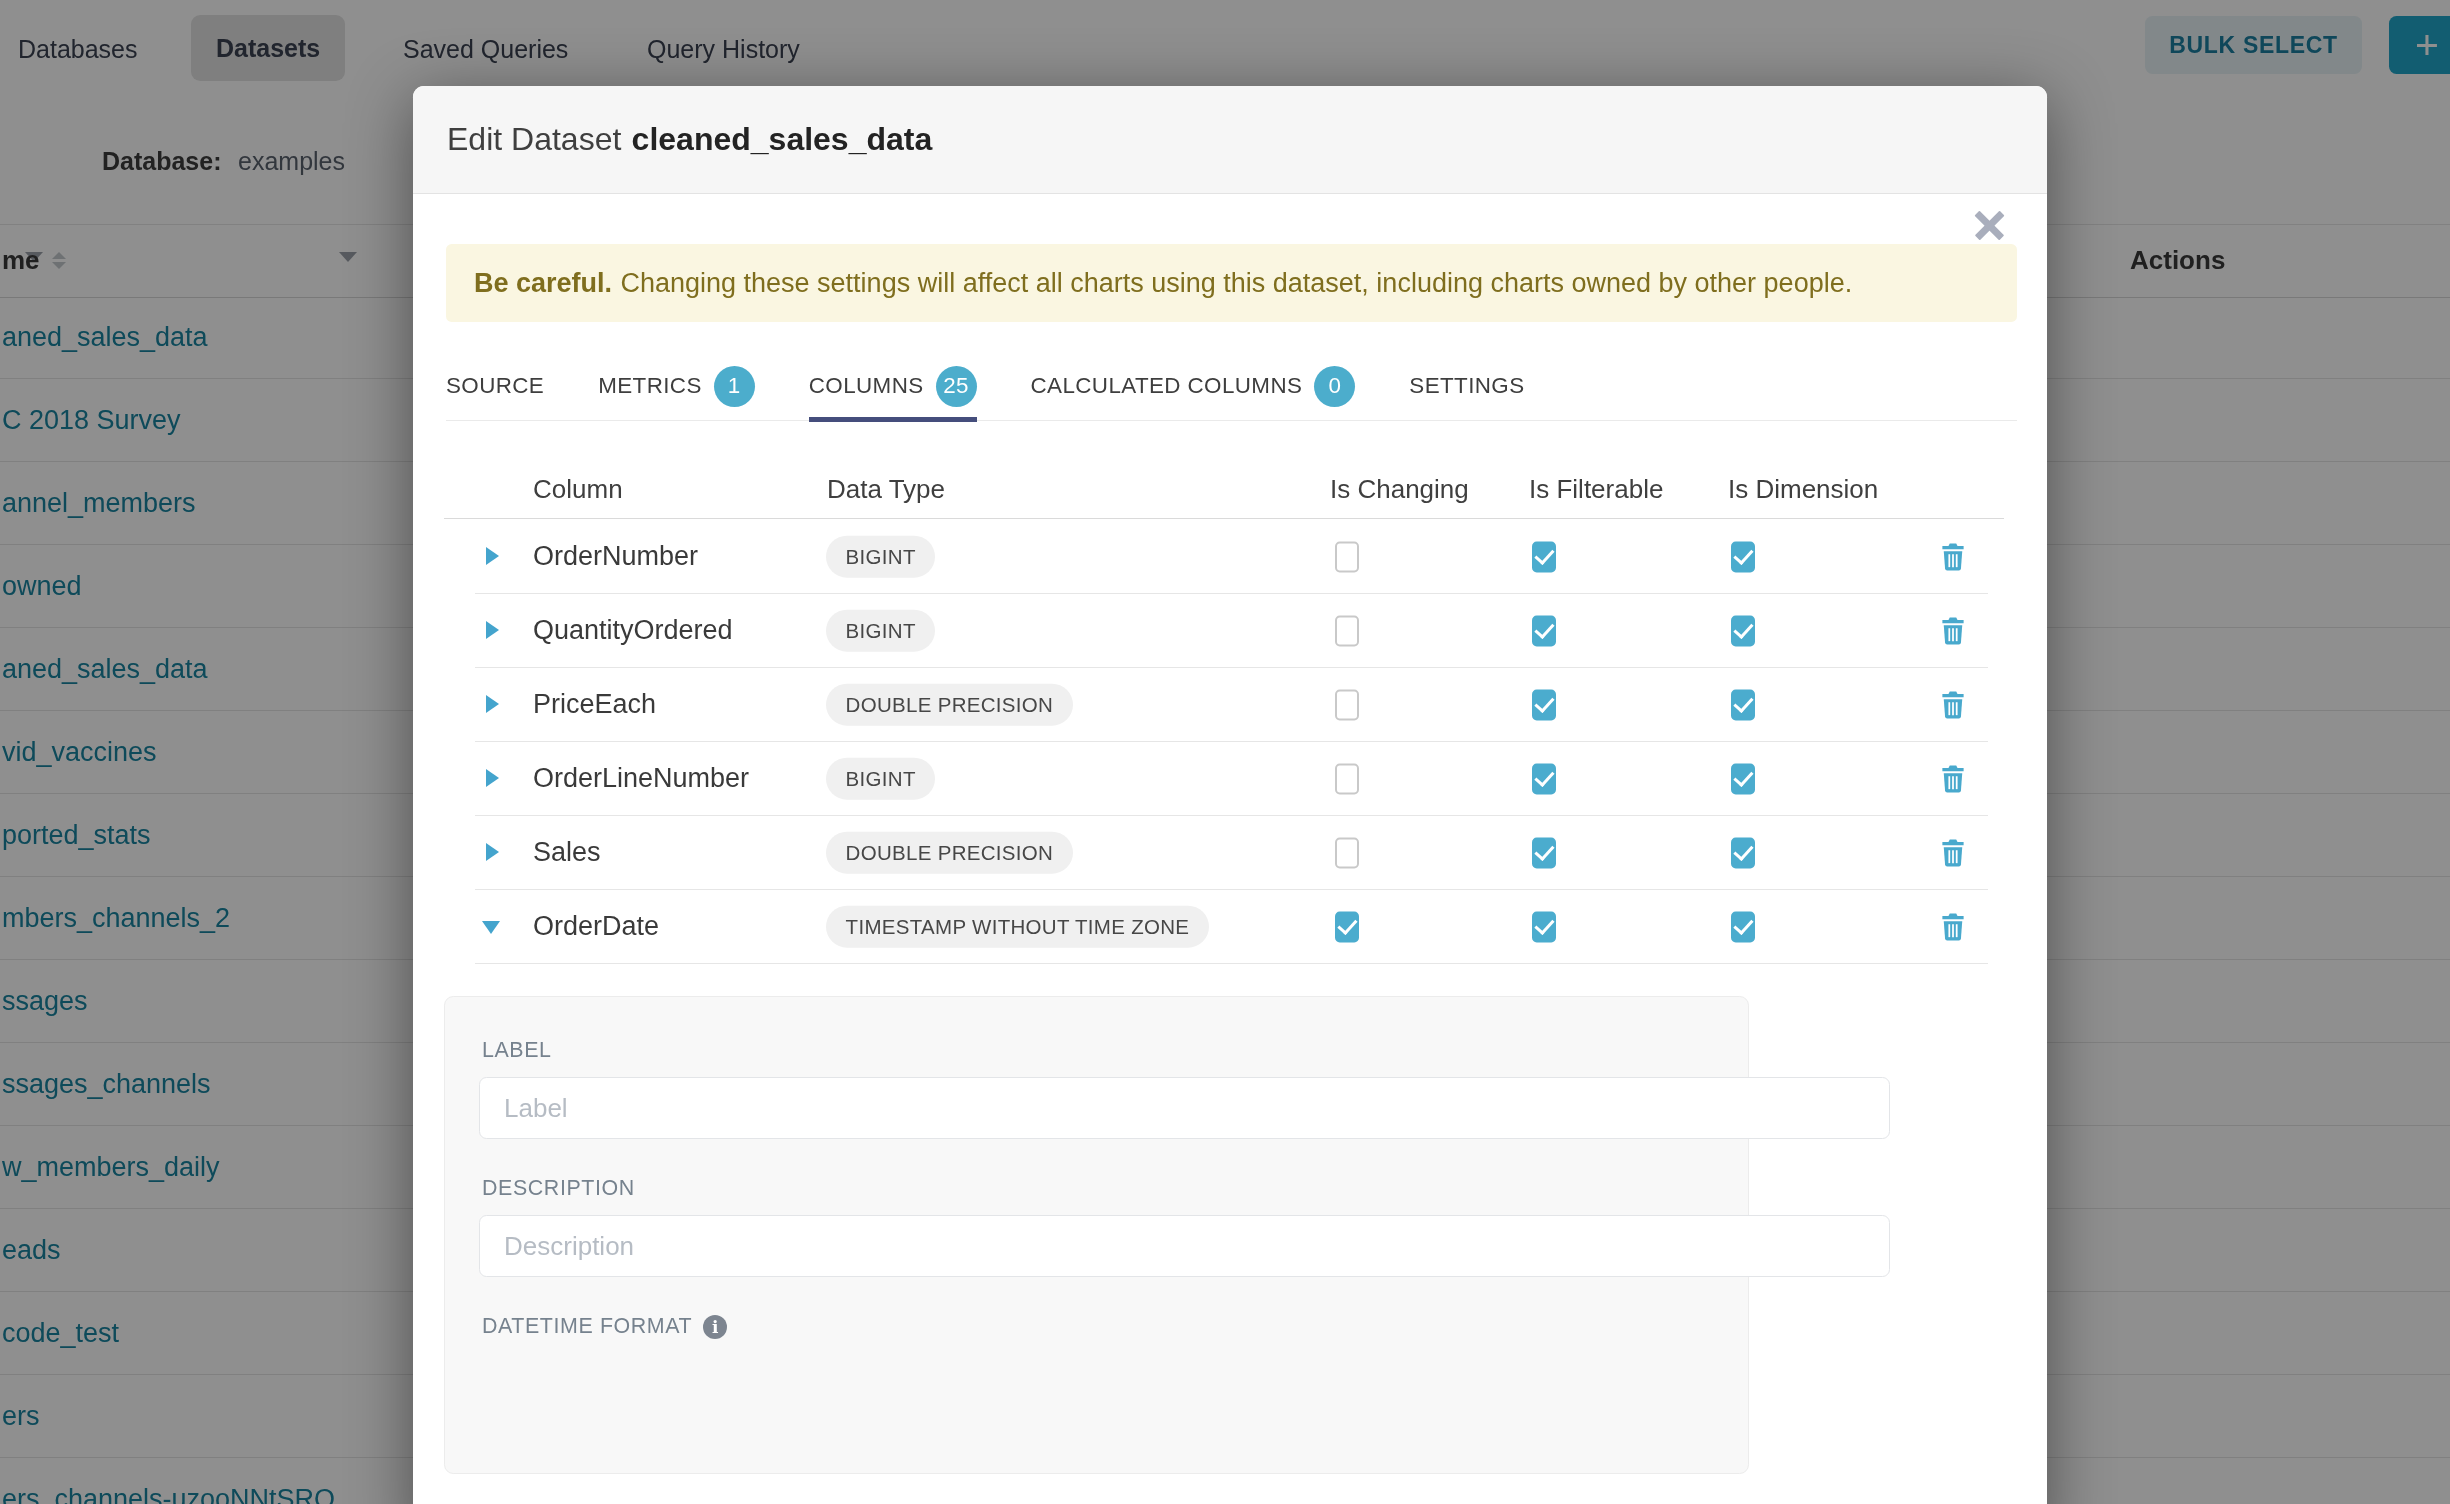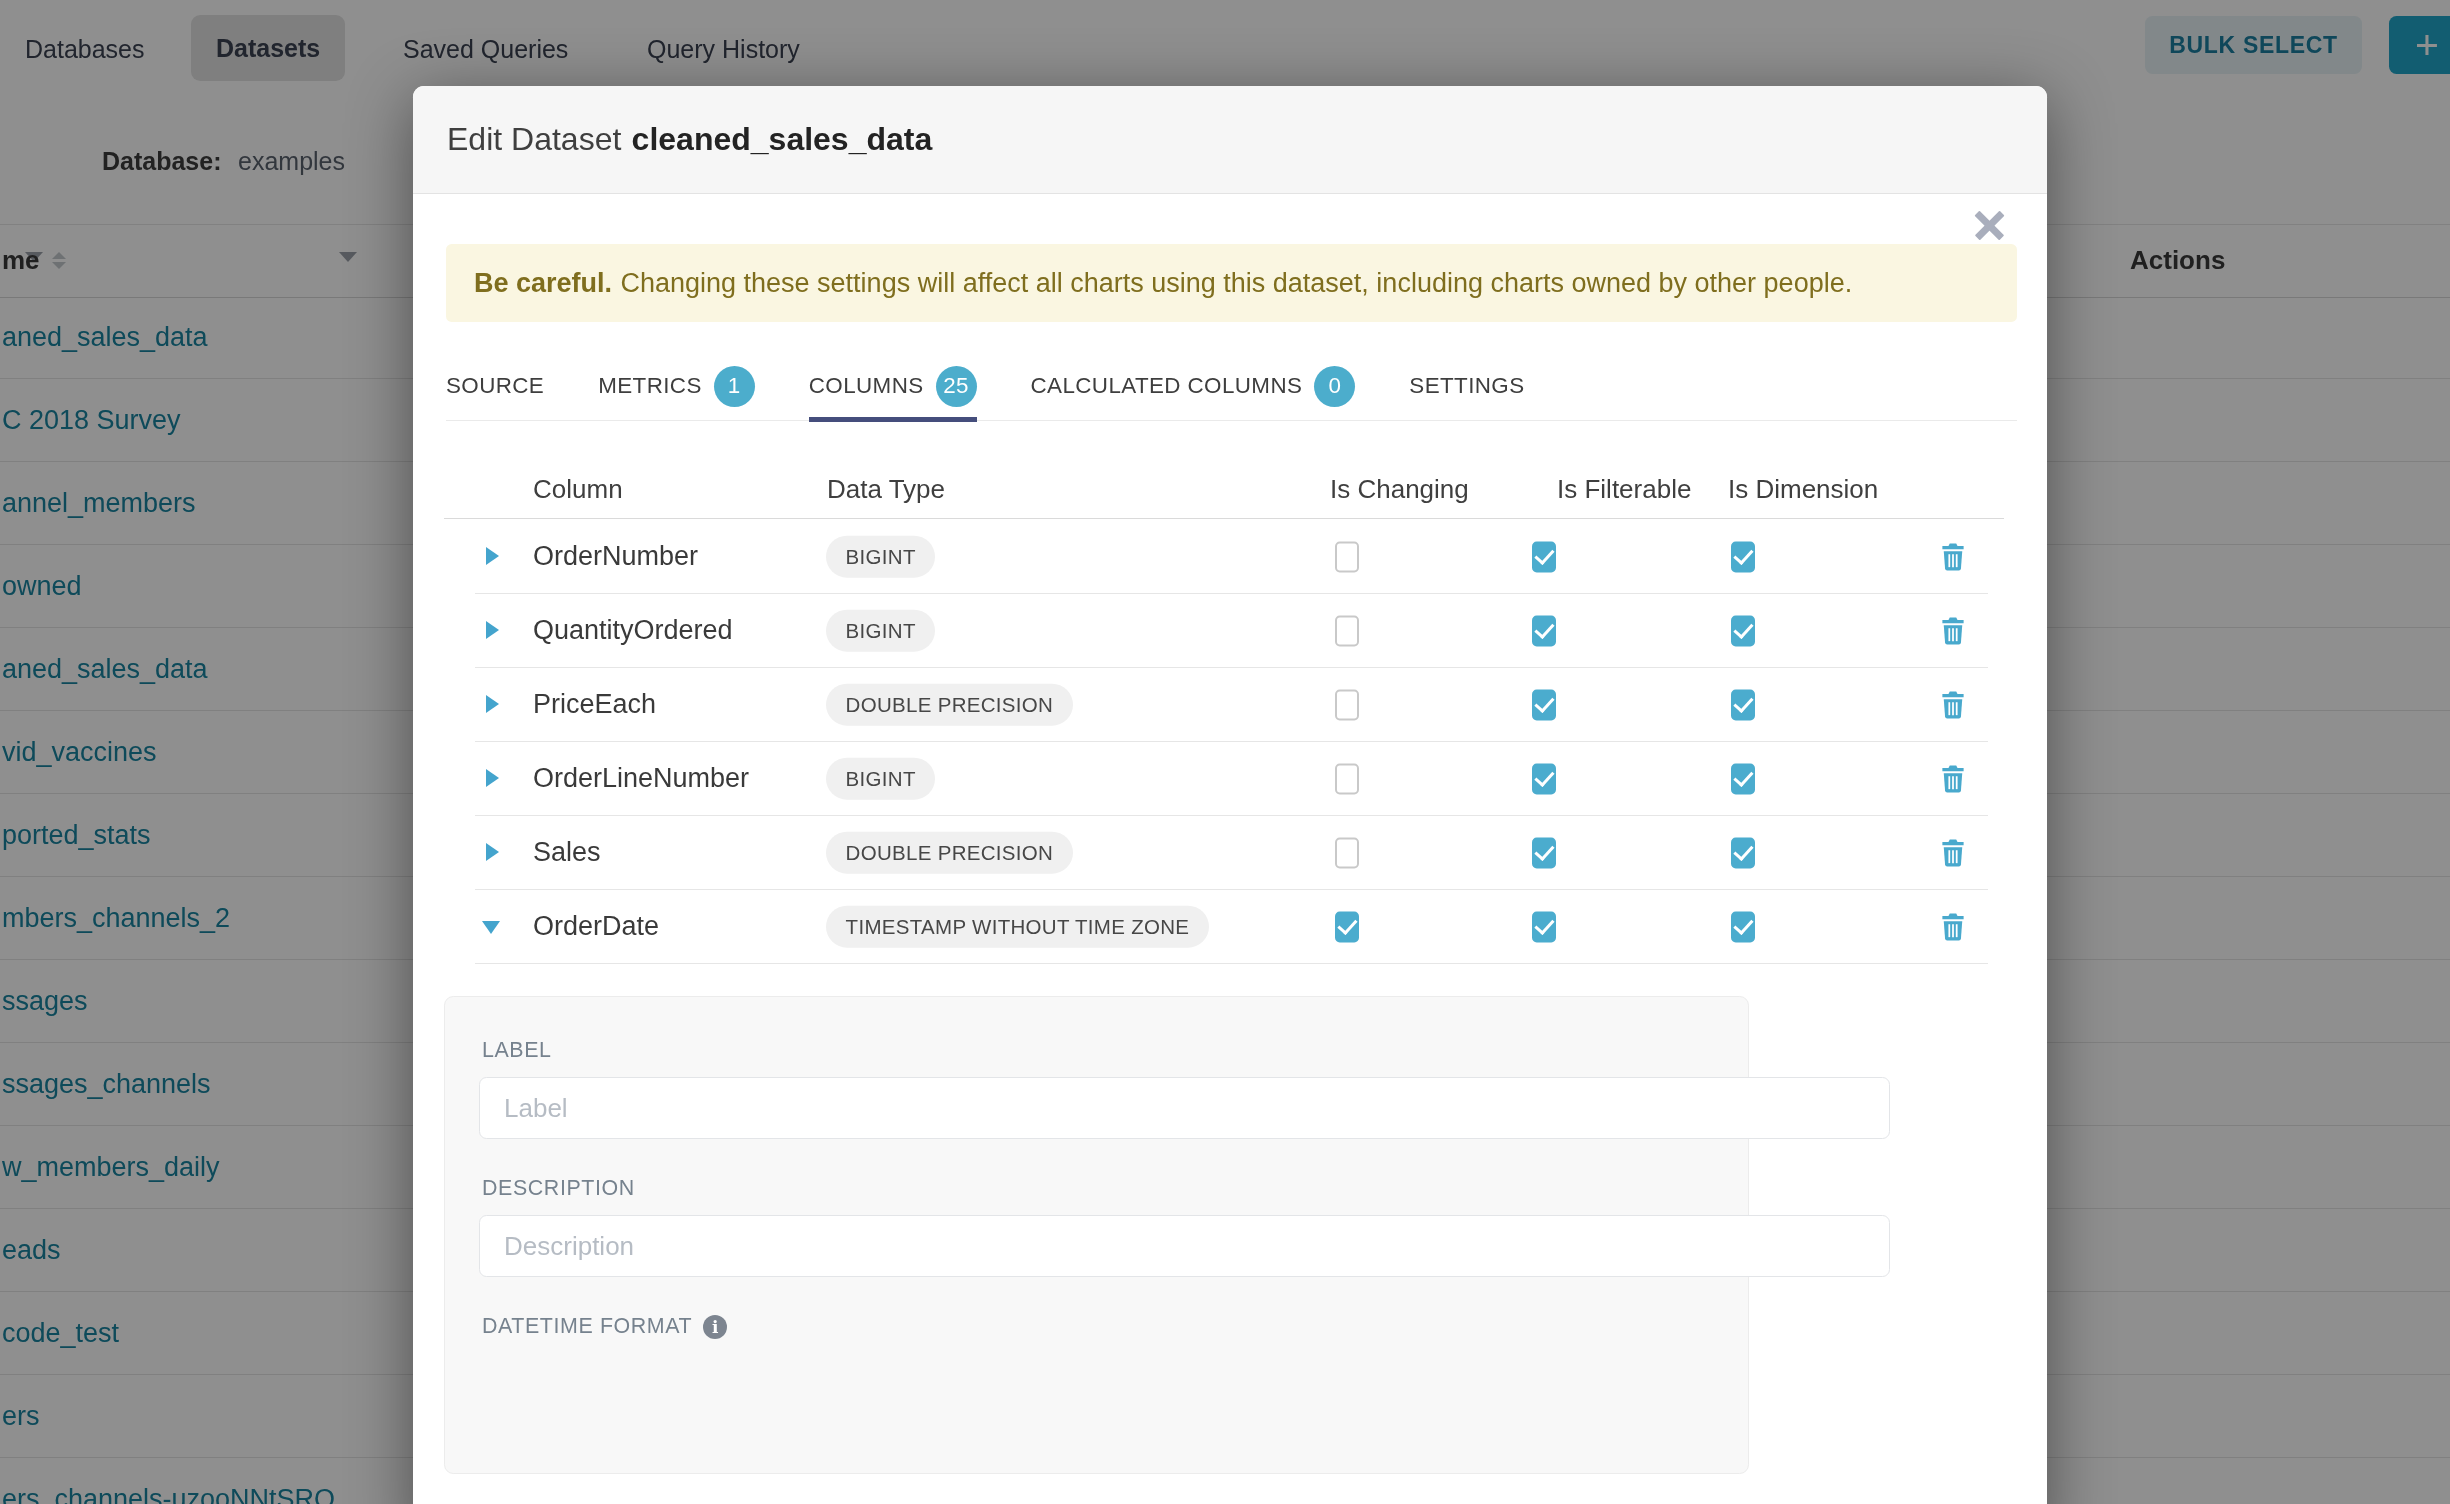--- a/index.html
+++ b/index.html
@@ -111,21 +111,21 @@
   .dp-input::placeholder{color:#b6bcc4;opacity:1;}
 </style>
 </head>
 <body>
 
 <div class="screen">
 
   <div class="page">
     <div class="nav">
       <div id="nav-items">
-          <div class="nav-item" style="left: 25px;">Databases</div>
+          <div class="nav-item" style="left: 18px;">Databases</div>
           <div class="nav-item active" style="left: 191px;">Datasets</div>
           <div class="nav-item" style="left: 403px;">Saved Queries</div>
           <div class="nav-item" style="left: 647px;">Query History</div>
         </div>
       <div class="bulk-btn">BULK SELECT</div>
       <div class="add-btn">
         <span>+</span>
       </div>
     </div>
 
@@ -227,21 +227,21 @@
         </div>
         <div class="tab">
           <span>SETTINGS</span>
         </div>
       </div>
 
     <div class="t-header" id="t-header">
         <div class="cell" style="left: 120px;">Column</div>
         <div class="cell" style="left: 414px;">Data Type</div>
         <div class="cell" style="left: 917px;">Is Changing</div>
-        <div class="cell" style="left: 1116px; margin-left: 28px;">Is Filterable</div>
+        <div class="cell" style="left: 1116px;">Is Filterable</div>
         <div class="cell" style="left: 1315px;">Is Dimension</div>
       </div>
     <div class="t-header-line"></div>
 
     <div class="t-rows" id="t-rows">
         <div class="t-row">
           <div class="caret-btn">
             <span class="caret-right"></span>
           </div>
           <div class="col-name">OrderNumber</div>

